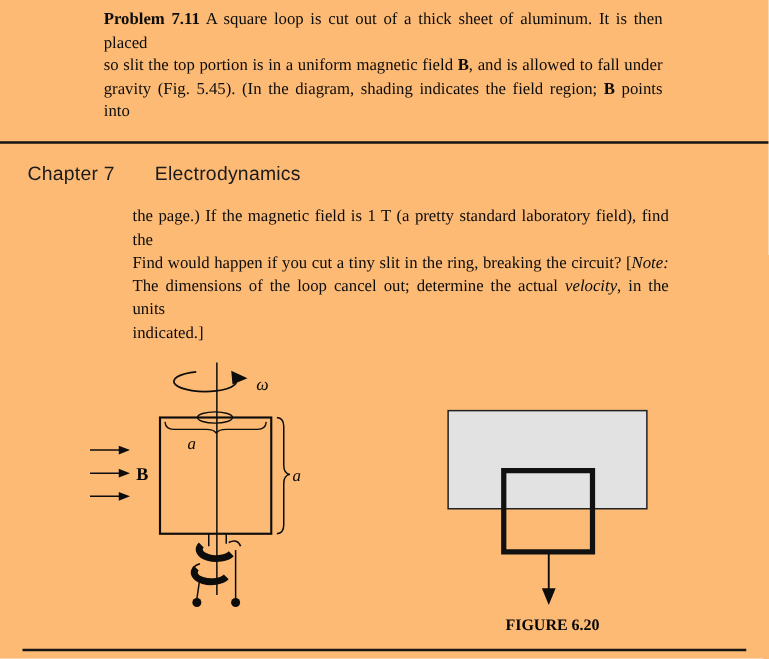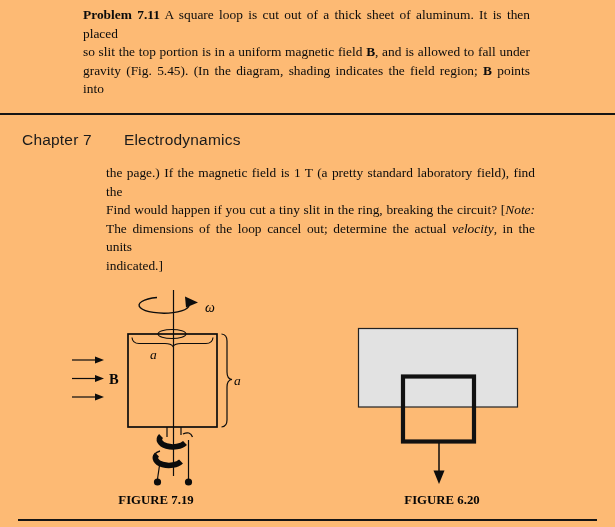--- a/index.html
+++ b/index.html
@@ -94,21 +94,20 @@
     <path d="M 161,436 A 12,6.5 0 0 0 185,443" fill="none" stroke="#0c0c0c" stroke-width="5.5"></path>
     <path d="M 183,434 q 7,-3.5 9.5,3" fill="none" stroke="#0c0c0c" stroke-width="1.3"></path>
     <path d="M 157,454.5 A 12,6.5 0 0 0 181,461.5" fill="none" stroke="#0c0c0c" stroke-width="5.5"></path>
     <path d="M 160,451 q -7.5,2 -5.5,8.5" fill="none" stroke="#0c0c0c" stroke-width="1.3"></path>
 
     <line x1="188.5" y1="440" x2="188.5" y2="479" stroke="#0c0c0c" stroke-width="1.2"></line>
     <line x1="160" y1="462" x2="157.5" y2="479" stroke="#0c0c0c" stroke-width="1.2"></line>
     <circle cx="157.5" cy="482" r="3.6" fill="#0c0c0c"></circle>
     <circle cx="188.5" cy="482" r="3.6" fill="#0c0c0c"></circle>
   </svg>
-  <div class="caption cap19">FIGURE 7.19</div>
 
   <svg class="figsvg fig20" viewBox="350 320 180 170">
     <rect x="358.5" y="328.5" width="159" height="78.5" stroke-width="1.2" stroke="#222222" fill="#e2e2e2"></rect>
     <rect x="403" y="376.5" width="71" height="65" fill="none" stroke="#111" stroke-width="4.2"></rect>
     <line x1="439" y1="443" x2="439" y2="472" stroke="#0c0c0c" stroke-width="1.5"></line>
     <polygon points="433.5,470.5 444.5,470.5 439,484" fill="#0c0c0c"></polygon>
   </svg>
   <div class="caption cap20">FIGURE 6.20</div>
 
   <div class="rule rule-bottom"></div>

